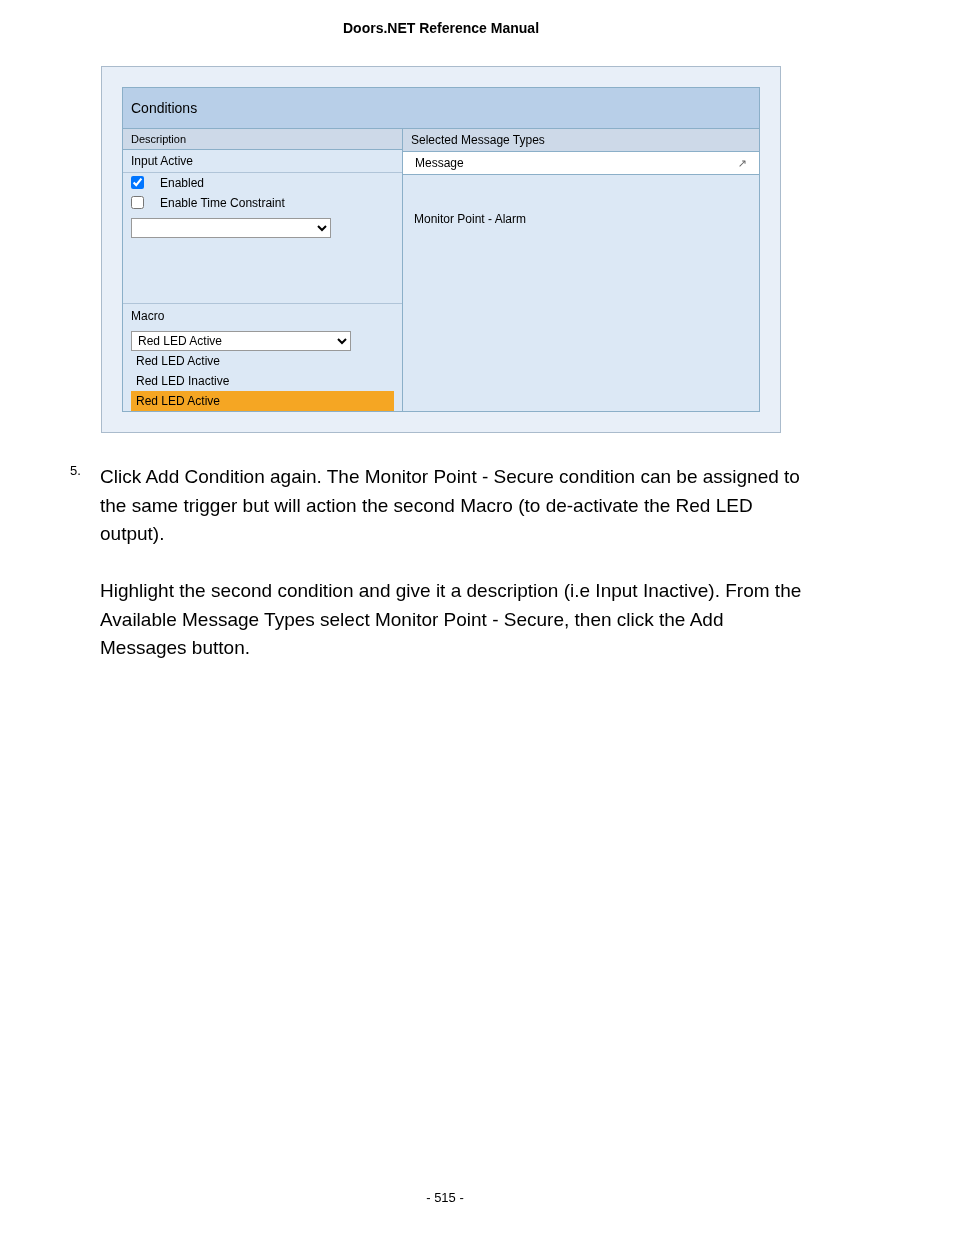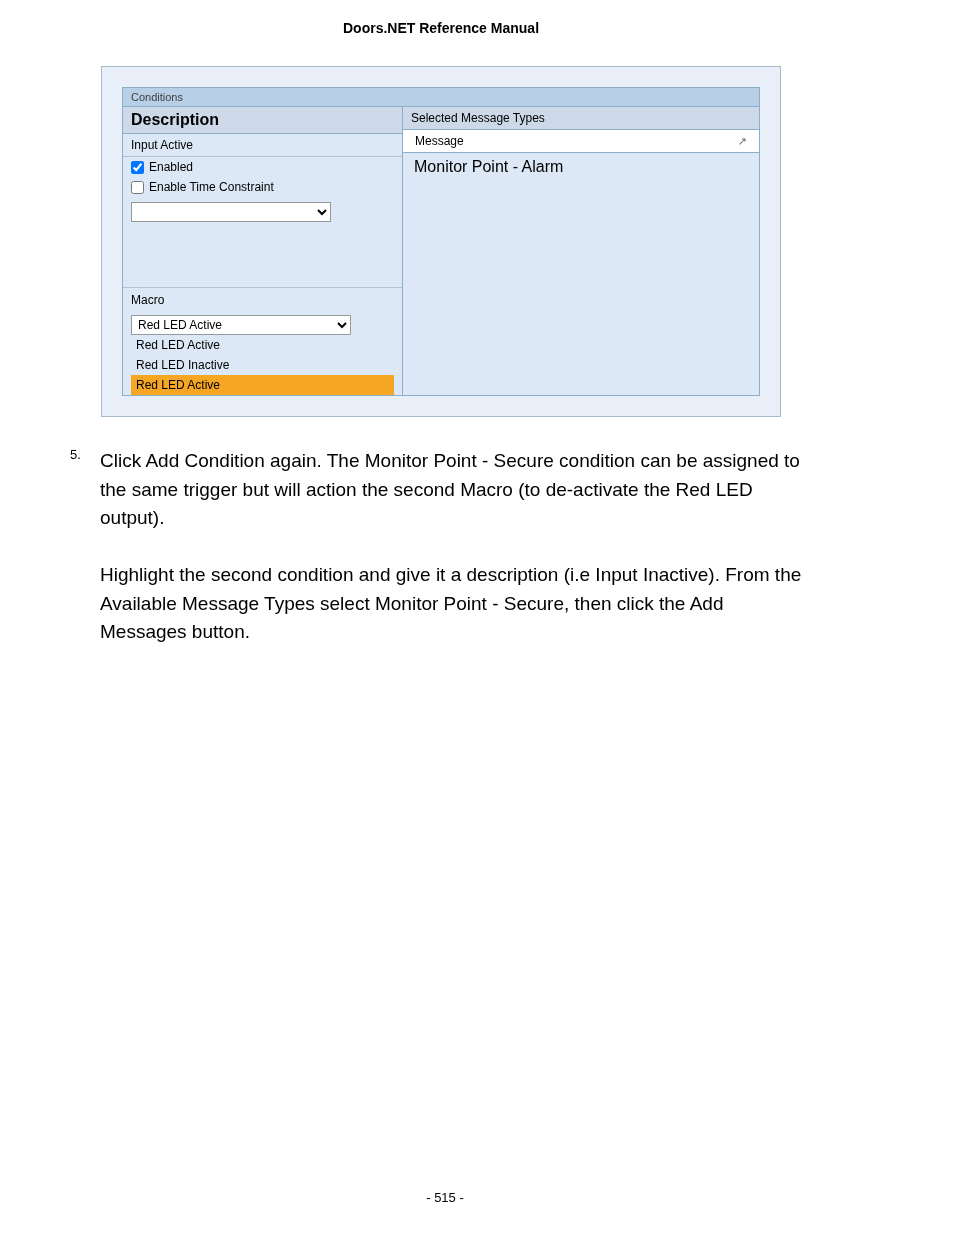--- a/index.html
+++ b/index.html
@@ -36,23 +36,23 @@
 
     .conditions-panel {
       background: #dce8f5;
       border: 1px solid #8bafc8;
       padding: 0;
     }
 
     .conditions-header {
       background: #b8cfe8;
       border-bottom: 1px solid #8bafc8;
-      padding: 3px 8px;
-      font-size: 11px;
-      color: #404040;
+      padding: 12px 8px;
+      font-size: 14px;
+      color: #000000;
     }
 
     .conditions-body {
       display: flex;
       flex-direction: row;
     }
 
     .conditions-left {
       width: 280px;
       border-right: 1px solid #8bafc8;
@@ -61,43 +61,43 @@
 
     .conditions-right {
       flex: 1;
       padding: 0;
     }
 
     .col-header {
       background: #cdd9e8;
       border-bottom: 1px solid #8bafc8;
       padding: 4px 8px;
-      font-size: 16px;
-      font-weight: bold;
+      font-size: 11px;
+      font-weight: normal;
     }
 
     .right-col-header {
       background: #cdd9e8;
       border-bottom: 1px solid #8bafc8;
       padding: 4px 8px;
       font-size: 12px;
     }
 
     .input-active-row {
       padding: 4px 8px;
       font-size: 12px;
       border-bottom: 1px solid #b0c4d8;
     }
 
     .checkbox-row {
       padding: 3px 8px;
       font-size: 12px;
       display: flex;
-      align-items: flex-end;
-      gap: 5px;
+      align-items: flex-start;
+      gap: 16px;
     }
 
     .checkbox-row input[type="checkbox"] {
       width: 13px;
       height: 13px;
     }
 
     .dropdown-row {
       padding: 5px 8px;
       display: flex;
@@ -171,22 +171,23 @@
       font-size: 11px;
       color: #666;
       cursor: pointer;
     }
 
     .message-items {
       padding: 3px 8px;
     }
 
     .message-item {
-      font-size: 16px;
+      font-size: 12px;
       padding: 2px 3px;
+      margin-top: 32px;
     }
 
     .right-spacer {
       height: 160px;
     }
 
     
     .step-section {
       margin-top: 10px;
       padding: 0 10px;

